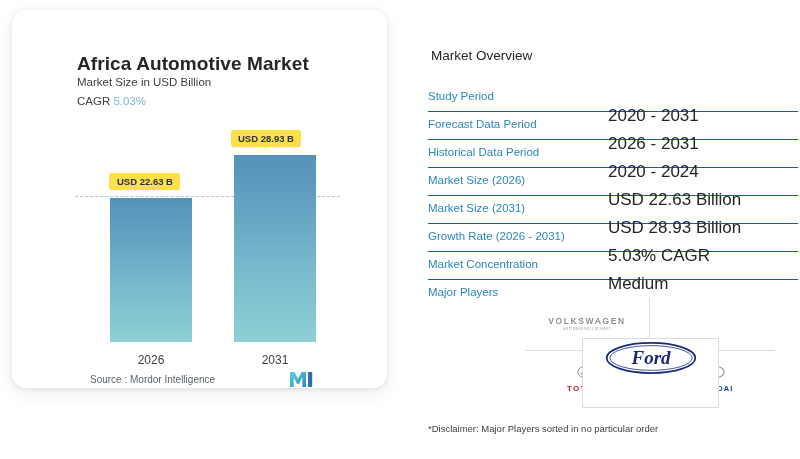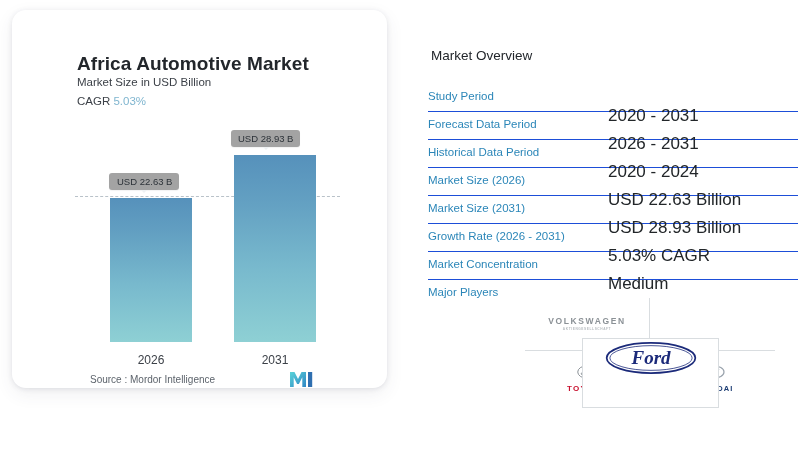--- a/index.html
+++ b/index.html
@@ -41,23 +41,23 @@
 
   .bar{
     position:absolute;bottom:28px;
     background:linear-gradient(180deg,#5691bb 0%,#63a0c2 25%,#78b9cd 60%,#8ed0d4 100%);
   }
   .bar-2026{left:98px;width:82px;height:144px;}
   .bar-2031{left:222px;width:82px;height:187px;}
 
   .chip{
     position:absolute;
-    background:#a3a3a3;border-radius:3px;
+    background:#fde047;border-radius:3px;
     padding:3px 7px;
-    font-size:9.5px;font-weight:normal;color:#2c3238;
+    font-size:9.5px;font-weight:bold;color:#2c3238;
     white-space:nowrap;
     box-shadow:0 1px 1px rgba(0,0,0,.05);
   }
   .chip::after{
     content:"";position:absolute;left:50%;bottom:-3px;margin-left:-3px;
     width:0;height:0;border-left:3px solid transparent;border-right:3px solid transparent;
     border-top:3px solid #eef1f3;
   }
   .chip-2026{left:97px;top:53px;padding-left:8px;}
   .chip-2031{left:219px;top:10px;}
@@ -248,15 +248,16 @@
 
       <div class="ford-box">
         <svg width="96" height="38" viewBox="0 0 120 48">
           <ellipse cx="60" cy="24" rx="56" ry="19" fill="#ffffff" stroke="#1b2a7a" stroke-width="2.2"></ellipse>
           <ellipse cx="60" cy="24" rx="52" ry="15.6" fill="#ffffff" stroke="#1b2a7a" stroke-width="1"></ellipse>
           <text x="60" y="32" text-anchor="middle" font-family="Liberation Serif, serif" font-size="24" font-style="italic" font-weight="bold" fill="#1b2a7a">Ford</text>
         </svg>
       </div>
     </div>
 
+    <div class="disclaimer">*Disclaimer: Major Players sorted in no particular order</div>
   </div>
 
 </div>
 
 </body></html>

